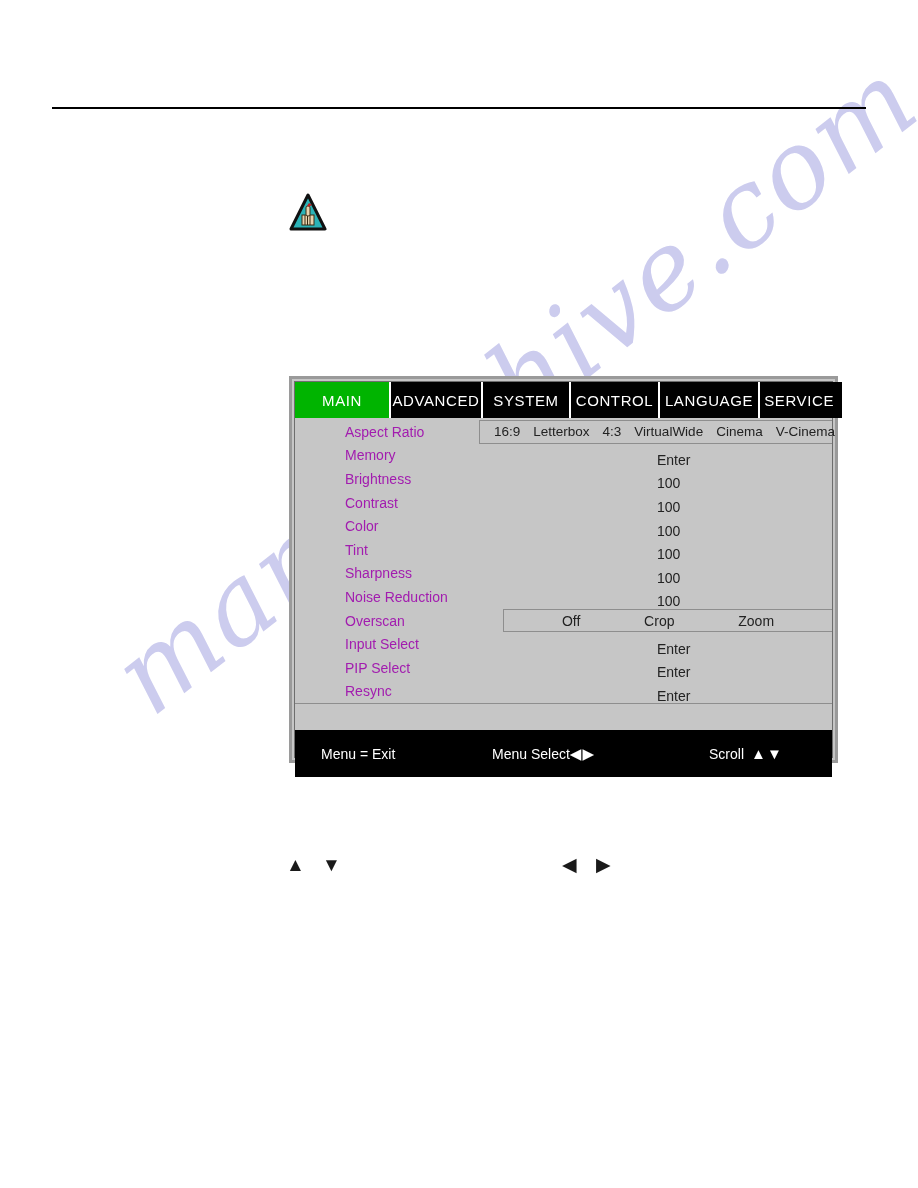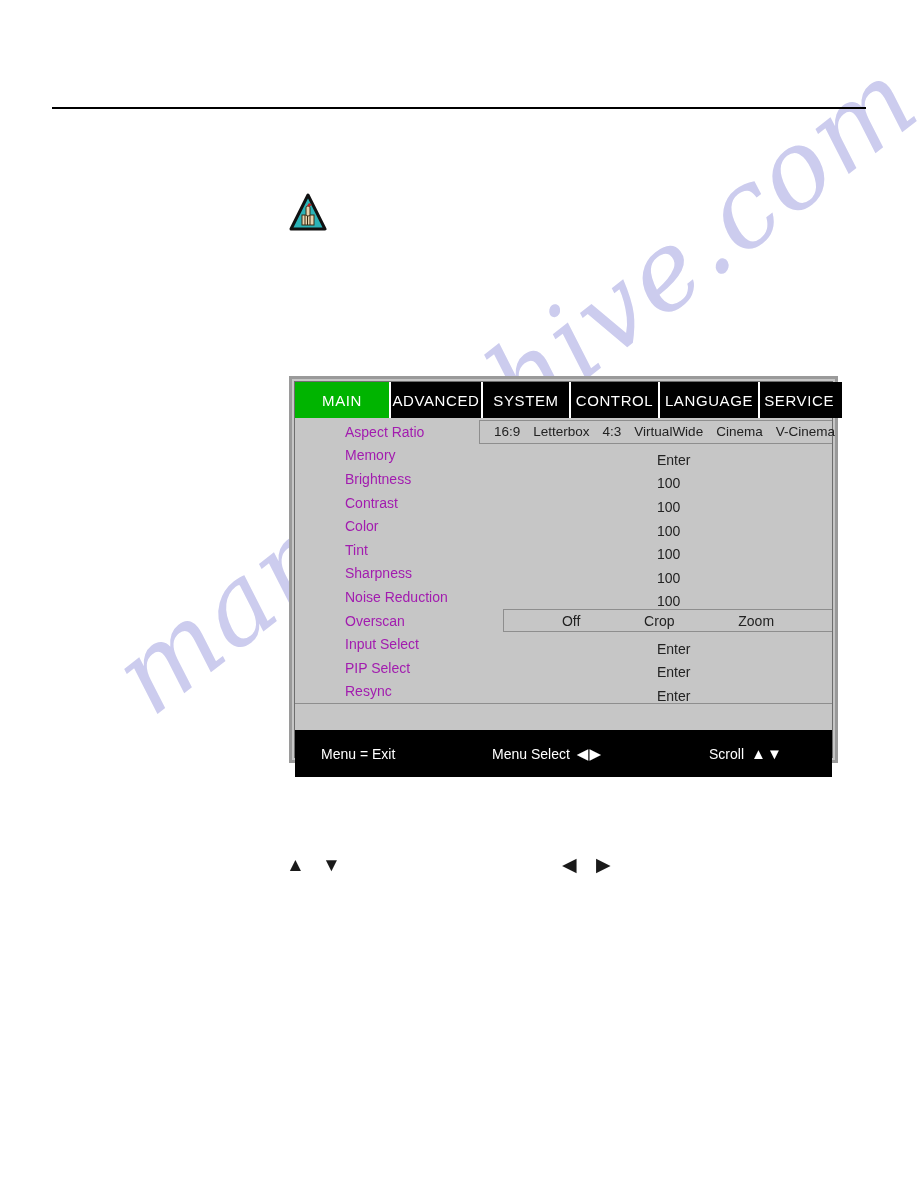--- a/index.html
+++ b/index.html
@@ -191,21 +191,21 @@
   .footer {
     flex: 0 0 auto;
     height: 47px;
     background: #000000;
     color: #ffffff;
     position: relative;
     font-size: 14px;
     margin-top: 26px;
   }
   .footer .f-exit   { position: absolute; left: 26px;  top: 50%; transform: translateY(-50%); white-space: nowrap; }
-  .footer .f-select { position: absolute; left: 197px; top: 50%; transform: translateY(-50%); white-space: nowrap; display: flex; align-items: center; gap: 7px; }
+  .footer .f-select { position: absolute; left: 197px; top: 50%; transform: translateY(-50%); white-space: nowrap; display: flex; align-items: center; }
   .footer .f-scroll { position: absolute; left: 414px; top: 50%; transform: translateY(-50%); white-space: nowrap; display: flex; align-items: center; gap: 7px; }
   .footer .arrows { display: inline-flex; gap: 1px; align-items: center; line-height: 1; }
   .footer .arrows span { font-size: 15px; line-height: 1; }
 
   
   .glyph {
     position: absolute;
     color: #1a1a1a;
     font-size: 19px;
     line-height: 1;

